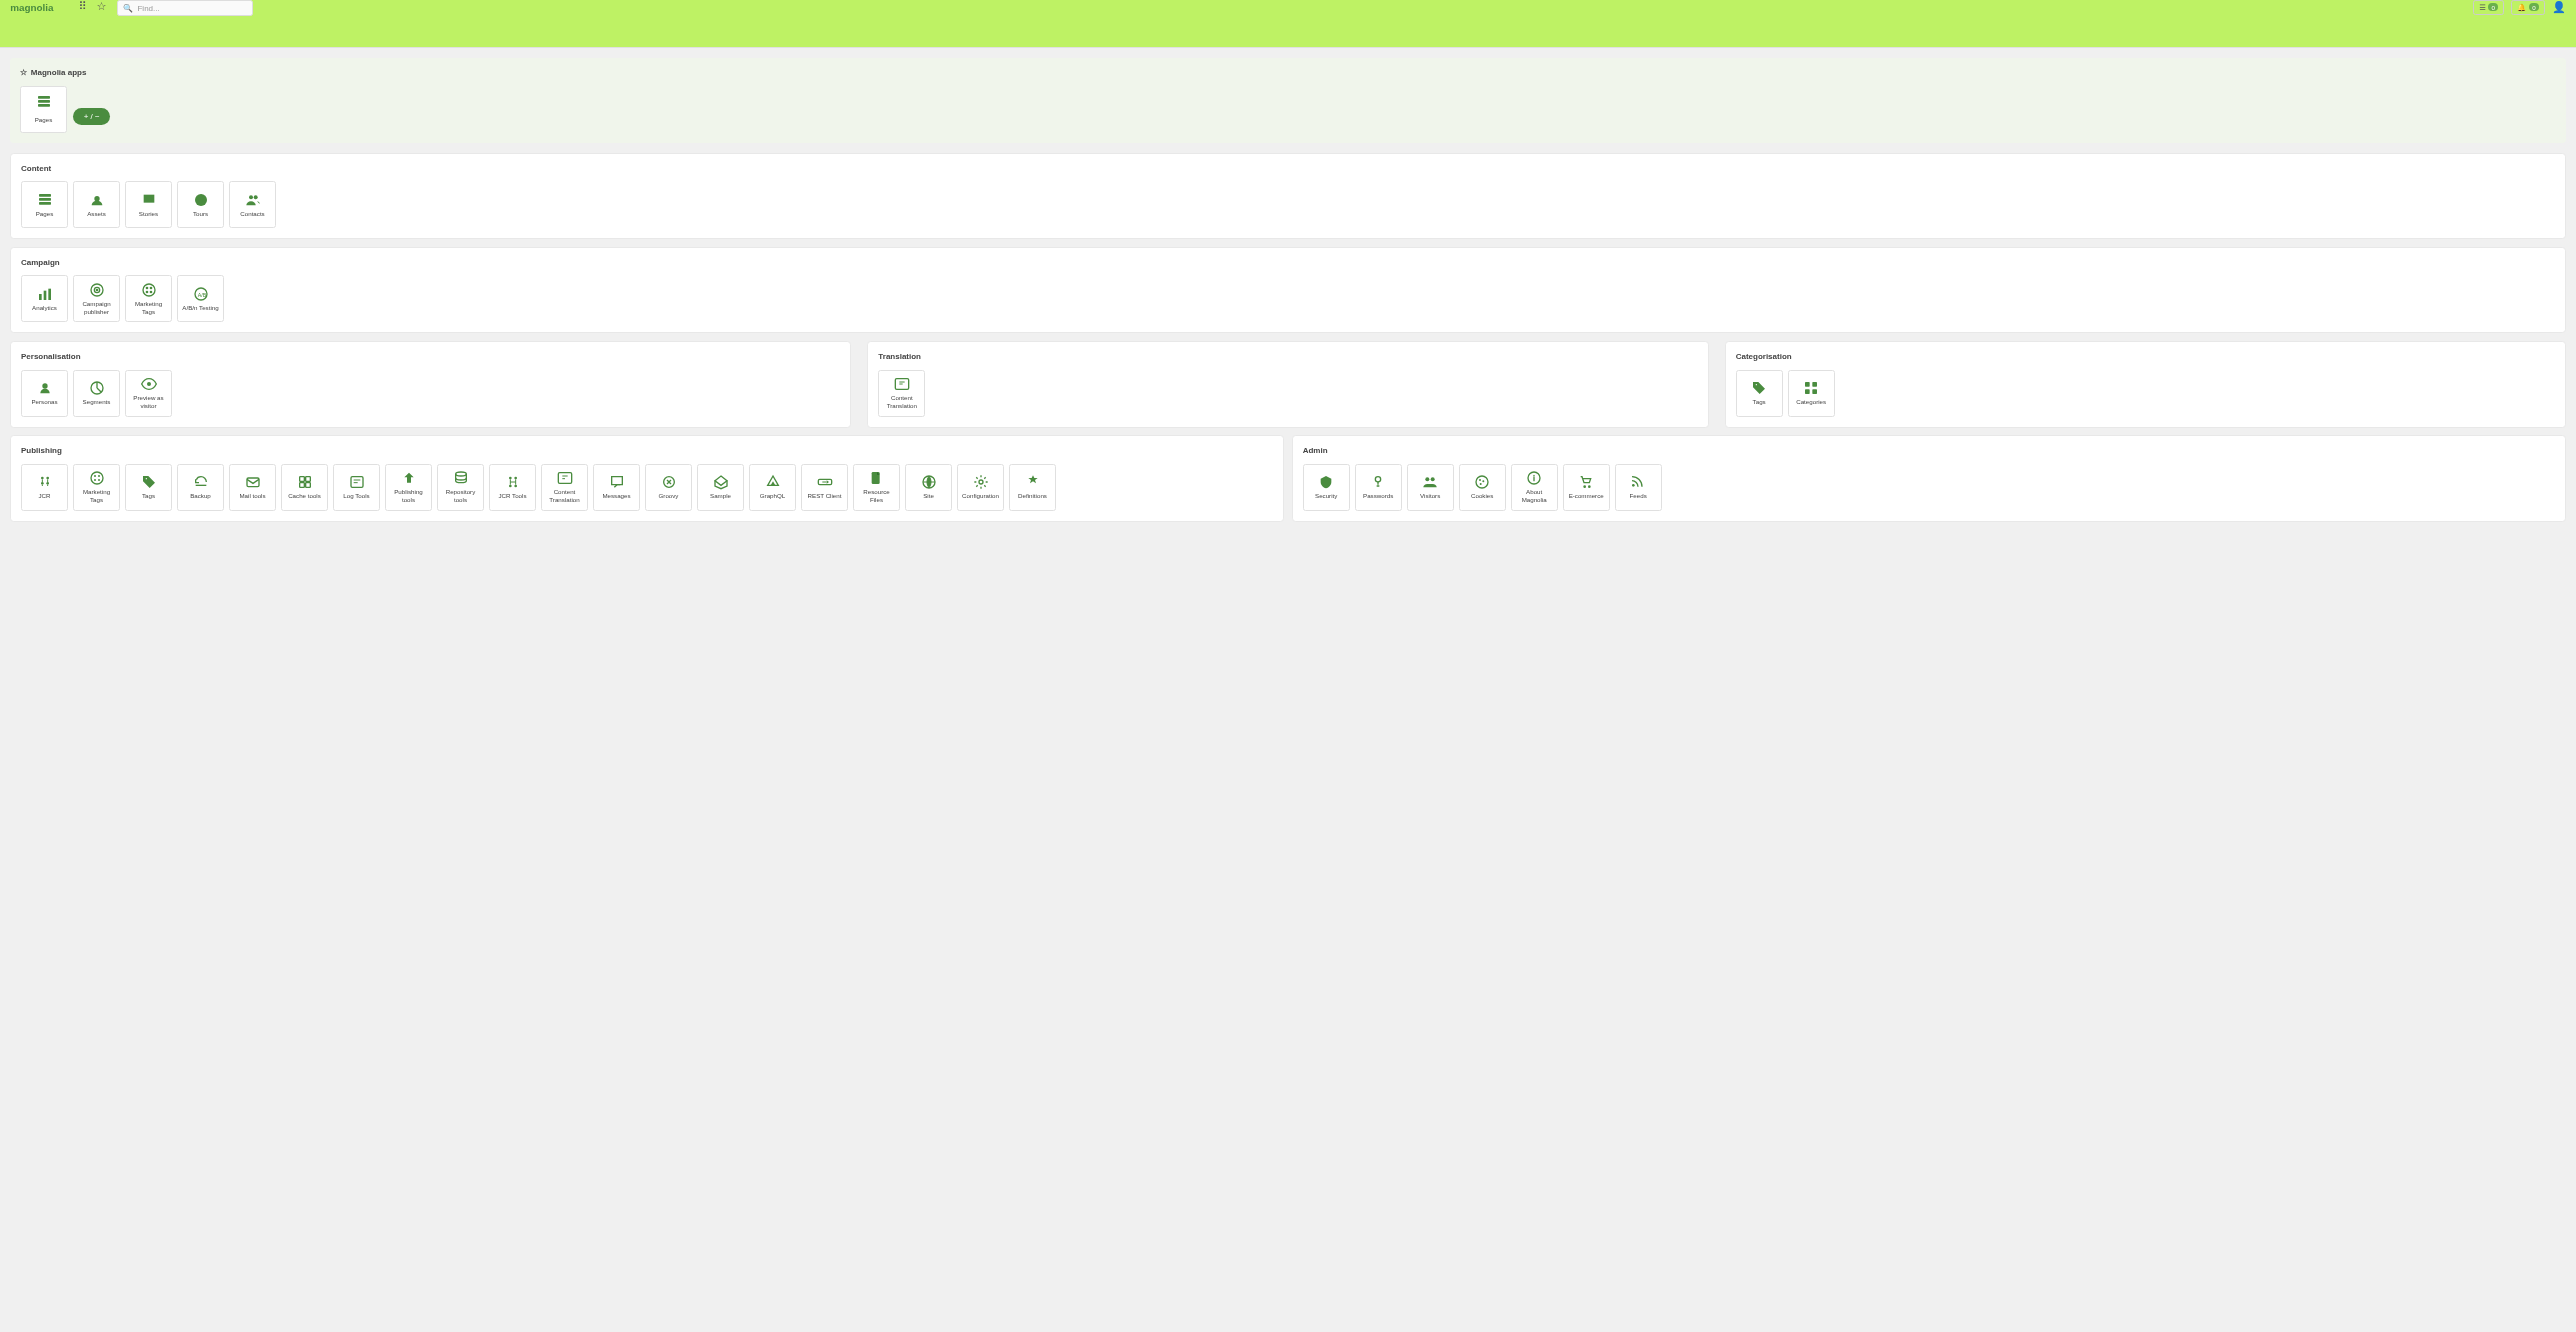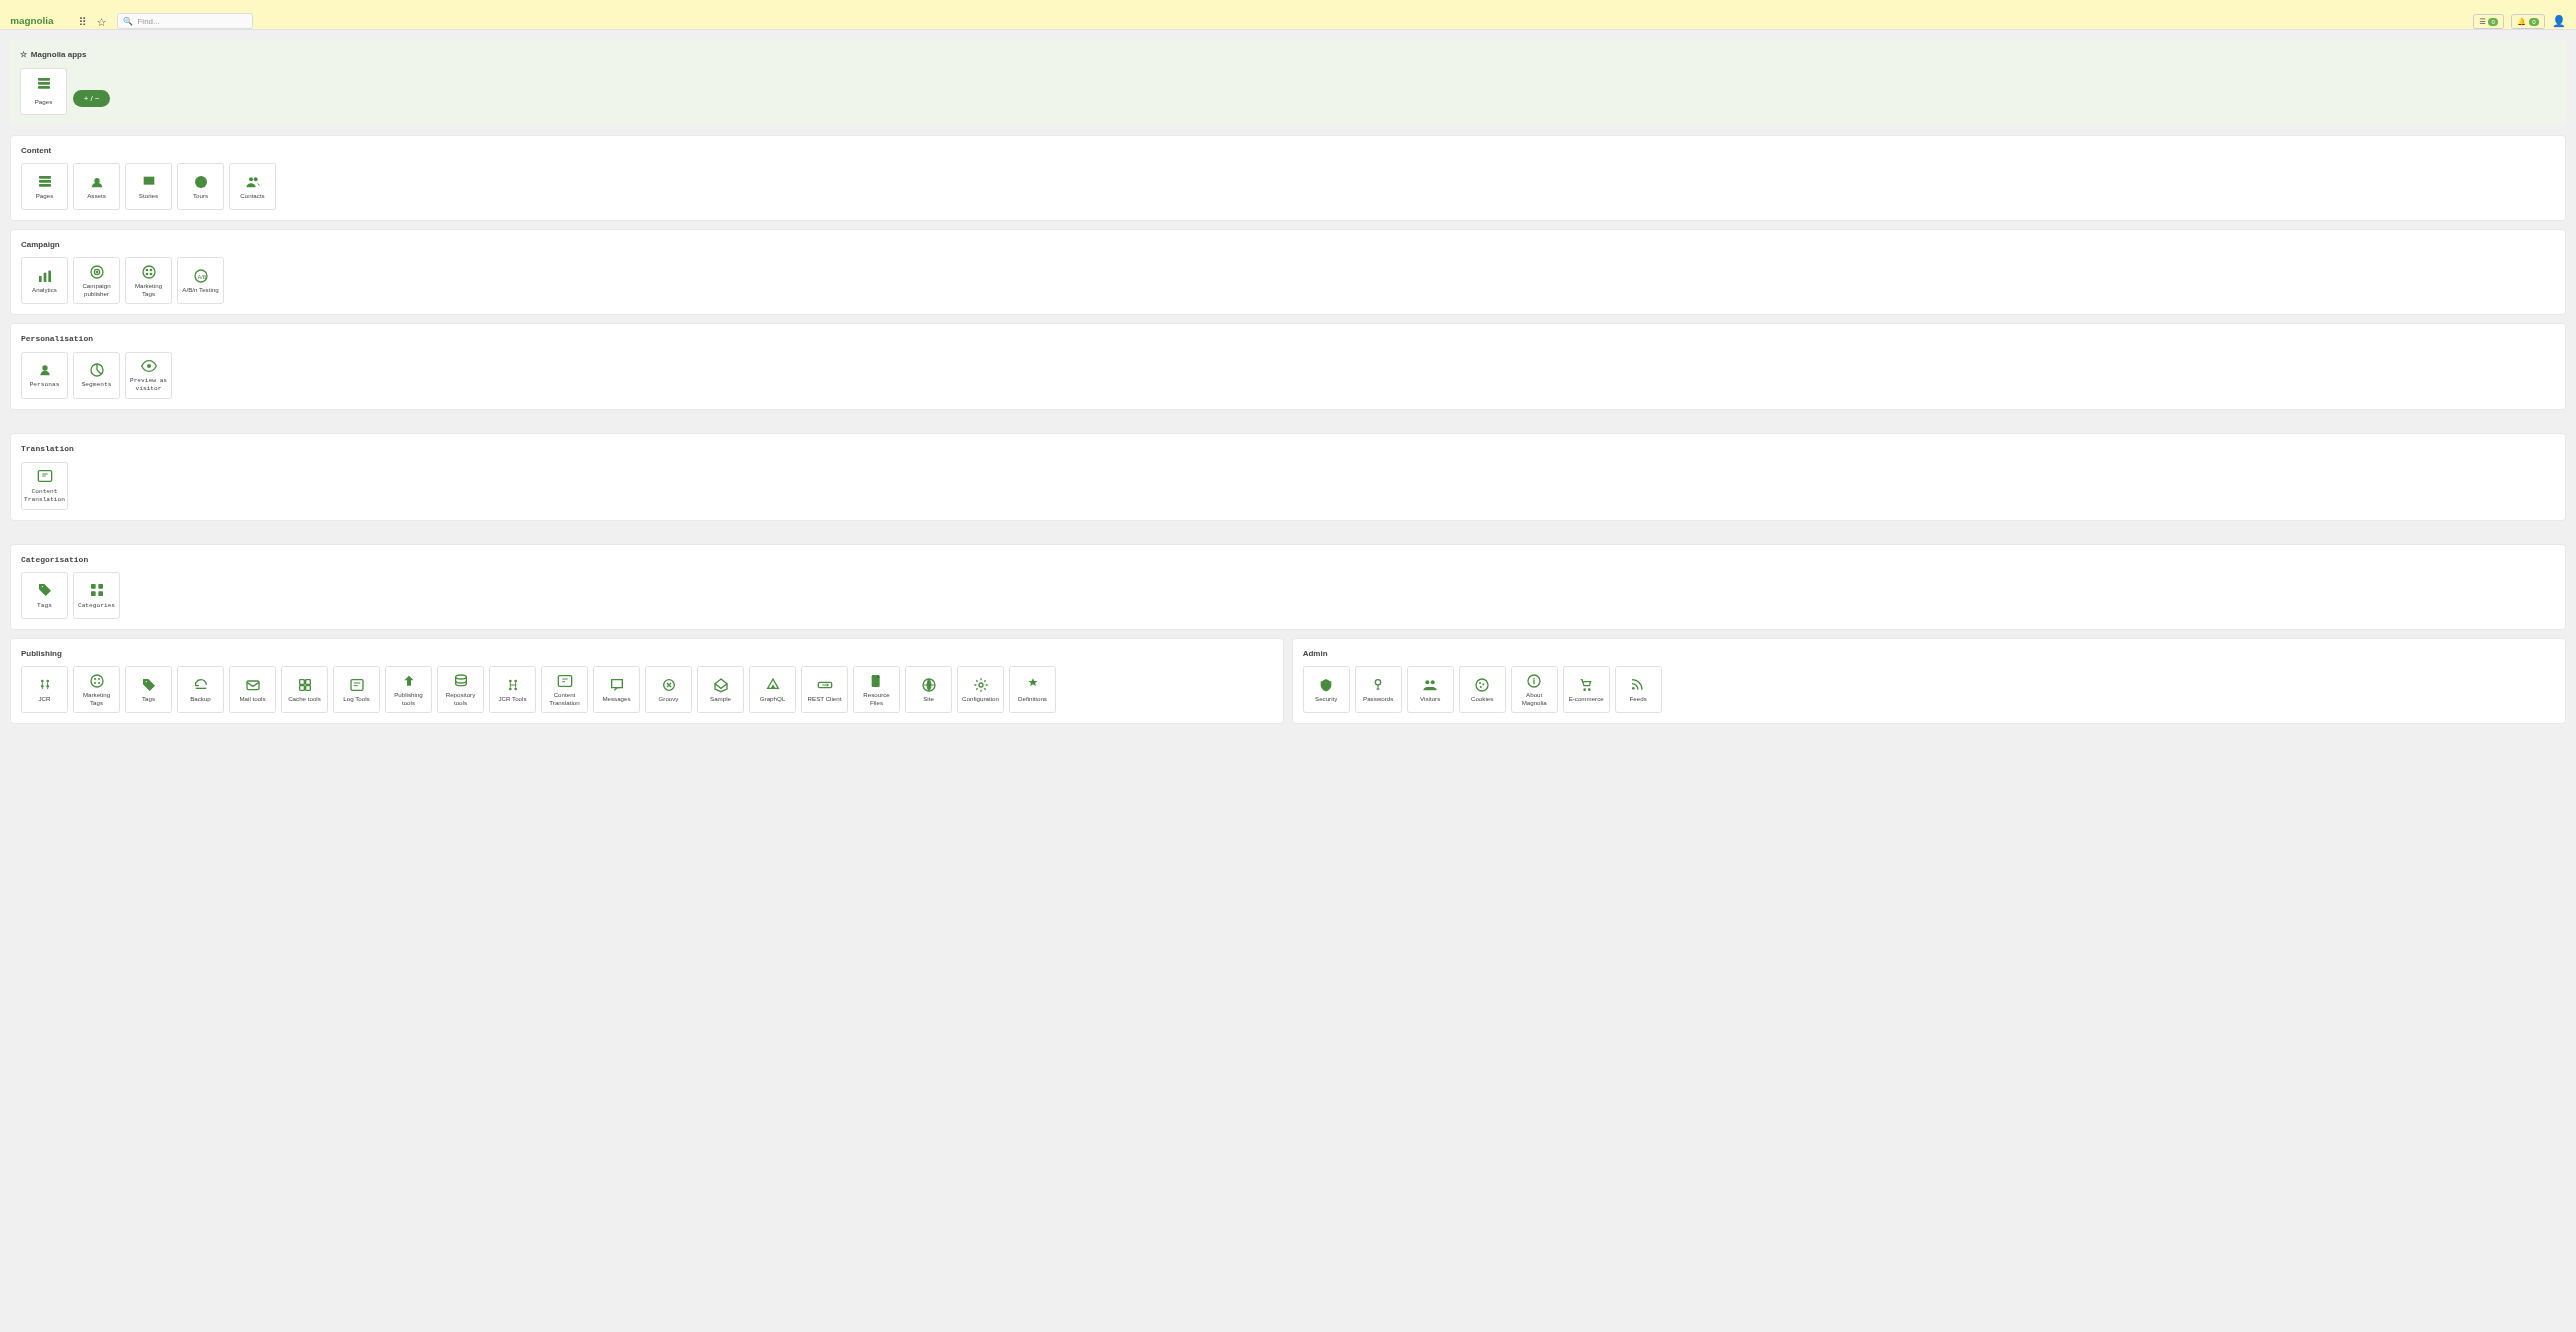--- a/index.html
+++ b/index.html
@@ -1,21 +1,21 @@
 <!DOCTYPE html>
 <html style="font-size:10px"><head>
   <meta charset="utf-8">
   <style>
     * { box-sizing: border-box; margin: 0; padding: 0; }
     body { font-family: 'Segoe UI', Arial, sans-serif; background: #f0f0f0; font-size: 7.4px; color: #333; }
 
     
     .header {
-      display: flex; align-items: flex-end;
-      background: #fef9c3; height: 30px; padding: 0 10px;
+      display: flex; align-items: flex-start;
+      background: #bef264; height: 48px; padding: 0 10px;
       border-bottom: 0.6px solid #e0e0e0;
       position: sticky; top: 0; z-index: 100;
     }
     .logo { color: #4a7c59; font-weight: bold; font-size: 11.2px; margin-right: 12.4px; }
     .header-apps-icon { margin-right: 10px; cursor: pointer; color: #555; font-size: 11.2px; }
     .header-star-icon { margin-right: 10px; cursor: pointer; color: #555; font-size: 11.2px; }
     .search-bar {
       display: flex; align-items: center;
       border: 0.6px solid #ddd; border-radius: 2.5px;
       padding: 2.5px 6.2px; width: 136px; color: #999;
@@ -244,21 +244,21 @@
                 <text x="7" y="16" font-size="8" fill="#4a8c3f" font-family="Arial">A/B</text>
               </svg>
           </div>
           <span class="app-label">A/B/n Testing</span>
         </div>
 
       </div>
     </div>
   </div>
 
-  <div style="display:grid; grid-template-columns:1fr; gap:23px; margin-top:7.4px;font-family:Liberation Mono, monospace;">
+  <div style="display:grid; grid-template-columns:1fr 1fr 1fr; gap:16px; margin-top:7.4px;">
 
     <div class="section-card">
       <div class="section-card-title">Personalisation</div>
       <div class="app-grid">
 
         <div class="app-item">
           <div class="gi">
             <svg class="icon-svg" viewBox="0 0 24 24">
                 <circle cx="12" cy="9" r="4"></circle>
                 <path d="M5 20c0-3.9 3.1-7 7-7s7 3.1 7 7"></path>

